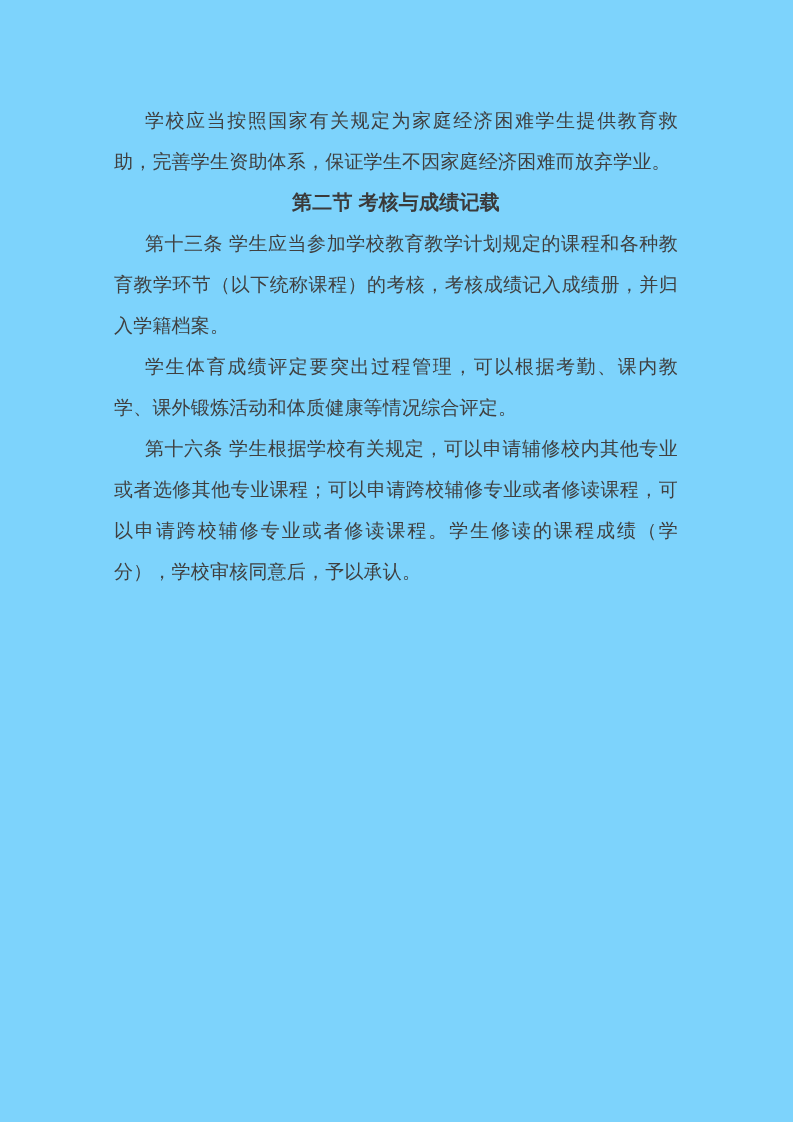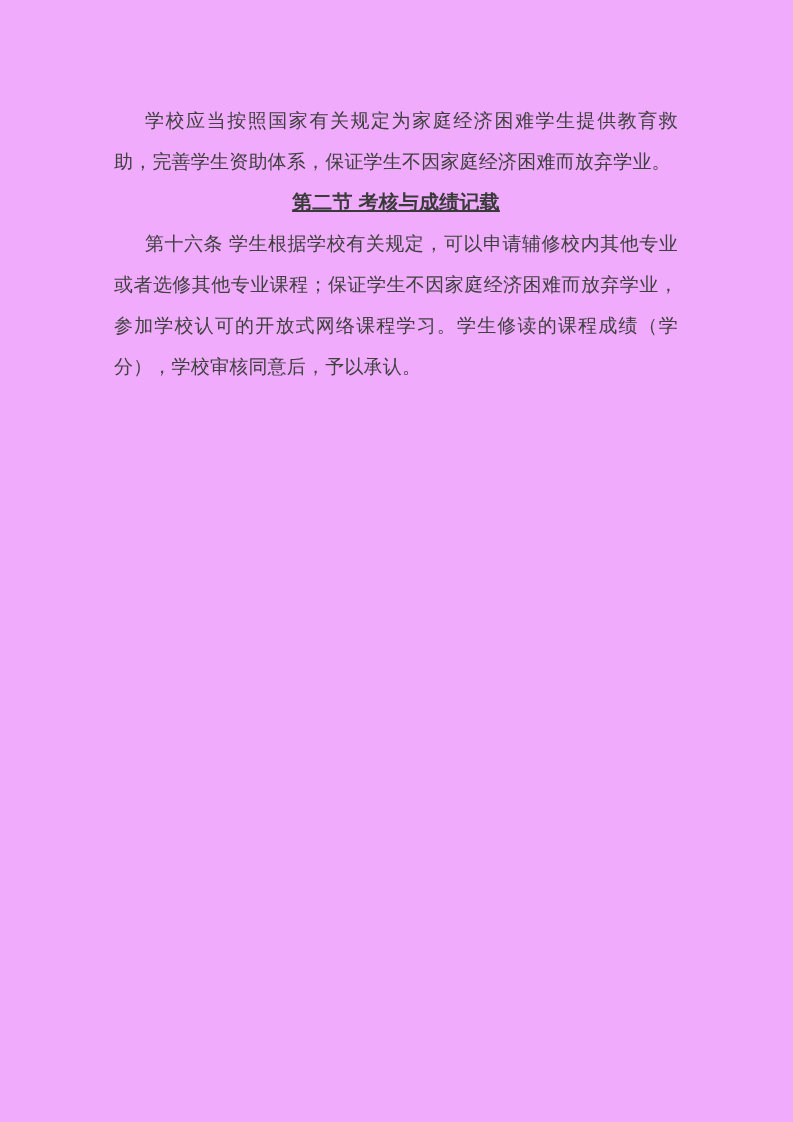--- a/index.html
+++ b/index.html
@@ -10,21 +10,21 @@
   body {
     width: 793px;
     height: 1122px;
     overflow: hidden;
     font-family: "Liberation Sans", sans-serif;
   }
   .doc-page {
     box-sizing: border-box;
     width: 793px;
     height: 1122px;
-    background: #f0abfc;
+    background: #7dd3fc;
     padding: 100px 115px 0 114px;
   }
   .body-para {
     margin: 0;
     padding: 0;
     font-size: 19px;
     line-height: 41px;
     color: #404040;
     text-align: justify;
     text-indent: 31px;
@@ -32,23 +32,24 @@
   }
   .section-heading {
     margin: 0;
     padding: 0;
     font-size: 20px;
     line-height: 41px;
     color: #3a3a3a;
     font-weight: bold;
     text-align: center;
     letter-spacing: 0.2px;
-    text-decoration: underline;
   }
 </style>
 </head>
 <body>
 
 <div class="doc-page">
   <p class="body-para">学校应当按照国家有关规定为家庭经济困难学生提供教育救助，完善学生资助体系，保证学生不因家庭经济困难而放弃学业。</p>
   <h2 class="section-heading">第二节 考核与成绩记载</h2>
-  <p class="body-para">第十六条 学生根据学校有关规定，可以申请辅修校内其他专业或者选修其他专业课程；保证学生不因家庭经济困难而放弃学业，参加学校认可的开放式网络课程学习。学生修读的课程成绩（学分），学校审核同意后，予以承认。</p>
+  <p class="body-para">第十三条 学生应当参加学校教育教学计划规定的课程和各种教育教学环节（以下统称课程）的考核，考核成绩记入成绩册，并归入学籍档案。</p>
+  <p class="body-para">学生体育成绩评定要突出过程管理，可以根据考勤、课内教学、课外锻炼活动和体质健康等情况综合评定。</p>
+  <p class="body-para">第十六条 学生根据学校有关规定，可以申请辅修校内其他专业或者选修其他专业课程；可以申请跨校辅修专业或者修读课程，可以申请跨校辅修专业或者修读课程。学生修读的课程成绩（学分），学校审核同意后，予以承认。</p>
 </div>
 
 </body></html>

